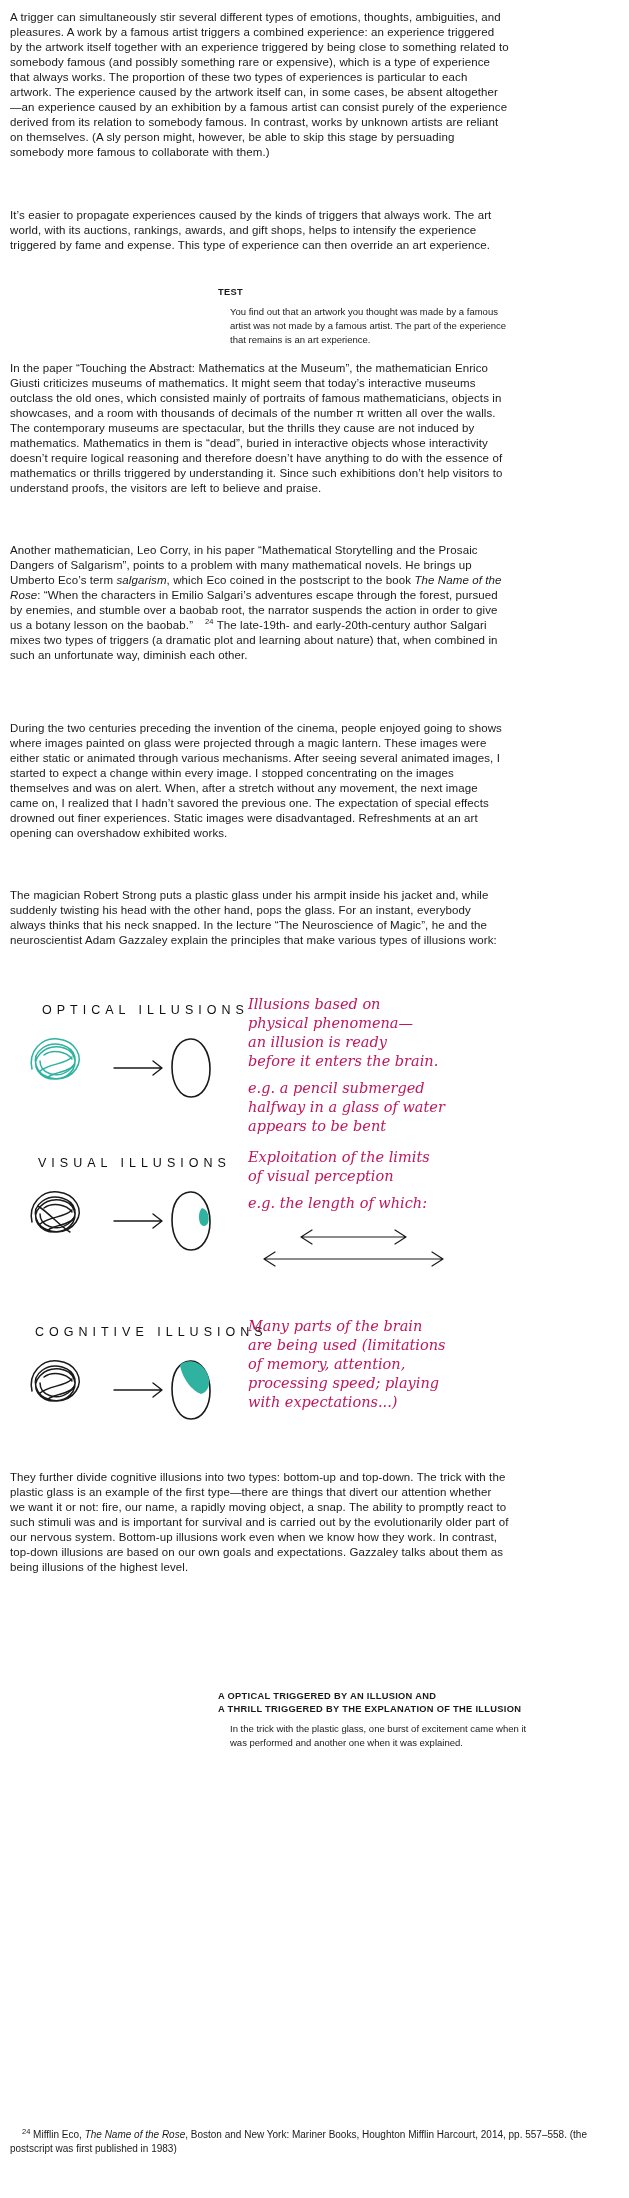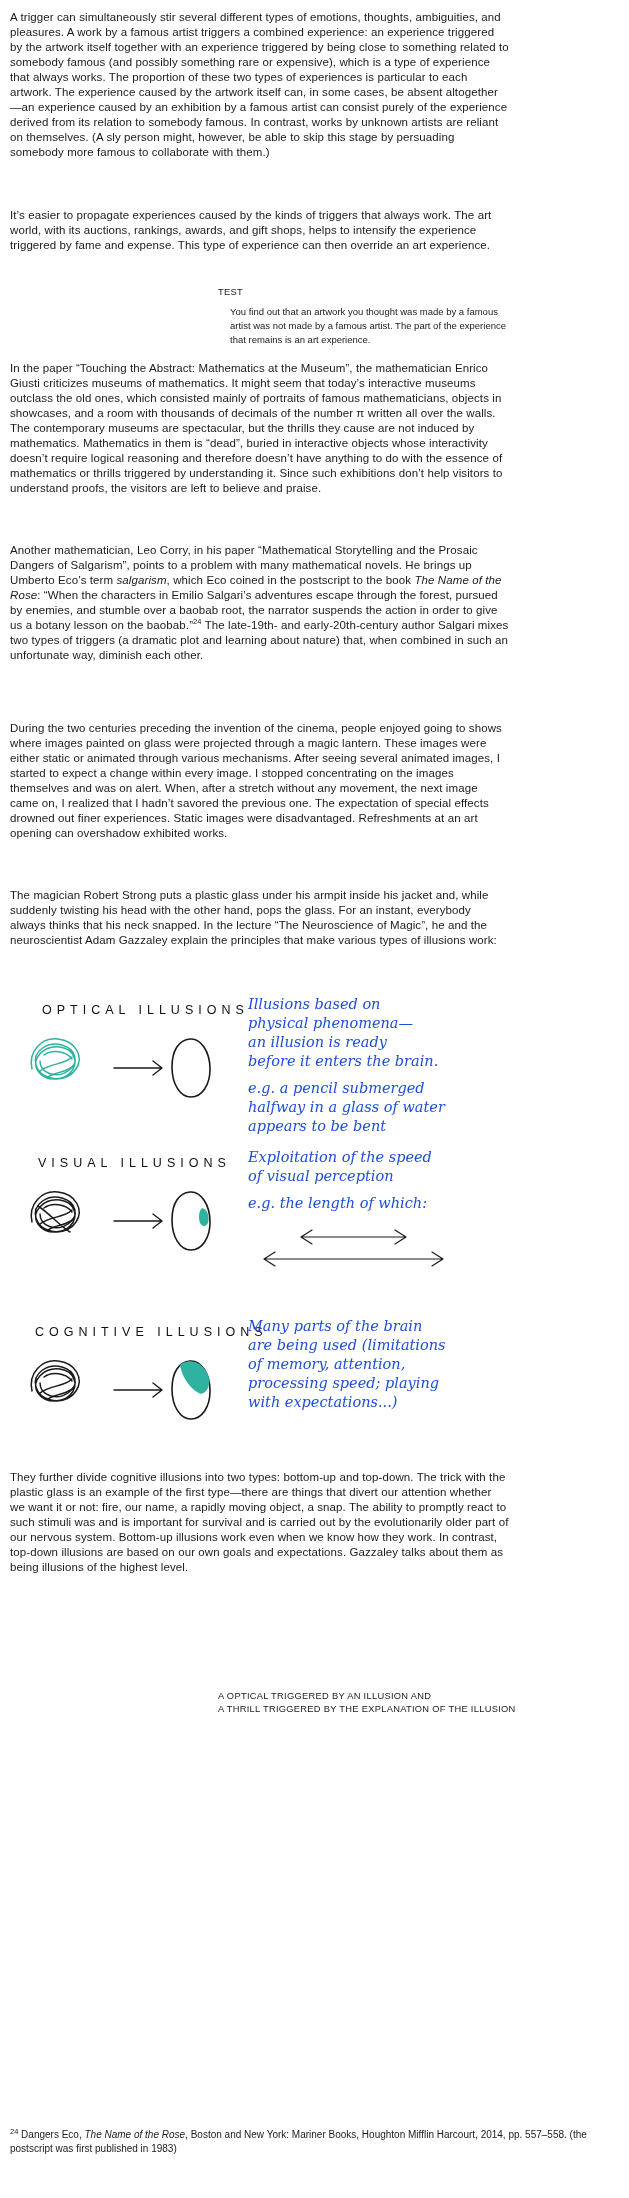--- a/index.html
+++ b/index.html
@@ -6,37 +6,37 @@
   .page{
     position:relative;width:629px;height:2198px;background:#fff;
     font-family:"Liberation Sans",sans-serif;color:var(--ink,#1a1a1a);overflow:hidden;
   }
   .para{position:absolute;left:10px;width:499px;font-size:11.5px;line-height:15px;letter-spacing:.1px;}
   .p1{top:10px}.p2{top:208px}.p3{top:361px}.p4{top:543px}.p5{top:721px}.p6{top:888px}.p7{top:1470px}
 
   .aside{position:absolute;left:218px;}
   .test-note{top:286px;width:292px;}
   .thrill-note{top:1690px;width:320px;}
-  .aside-title{font-size:9.3px;font-weight:400;letter-spacing:.3px;line-height:13px;white-space:nowrap;}
+  .aside-title{font-size:9.3px;font-weight:700;letter-spacing:.3px;line-height:13px;white-space:nowrap;}
   .aside-body{font-size:9.5px;line-height:14px;margin-top:6px;margin-left:12px;}
 
   .footnote{position:absolute;left:10px;top:2128px;width:585px;font-size:10px;line-height:14px;}
   .seg-i{font-style:italic;}
-  .seg-sup{vertical-align:super;font-size:7.5px;line-height:0;}
+  .seg-sup{vertical-align:super;font-size:7.5px;line-height:0;margin-left:12px;}
 
   .illustrations{position:absolute;top:995px;left:0;width:582px;height:475px;}
   .illus-row{position:absolute;left:10px;width:612px;height:150px;}
   .row1{top:8px}.row2{top:161px}.row3{top:330px}
   .illus-heading{position:absolute;top:0;font-size:12.5px;letter-spacing:5px;white-space:nowrap;color:#111;}
   .h1{left:32px}.h2{left:28px}.h3{left:25px}
   .illus-drawing{position:absolute;left:8px;top:26px;}
   .illus-note{
     position:absolute;left:238px;top:-8px;width:305px;
     font-family:"DejaVu Serif",serif;font-style:italic;
-    font-size:14.5px;line-height:19px;color:#1d4ed8;
+    font-size:14.5px;line-height:19px;color:#be185d;
   }
   .hand-lines{white-space:pre-line;}
   .hand-example{margin-top:8px;}
   .lines-arrows{margin-top:12px;margin-left:8px;display:block;}
 
   .scribble{fill:none;stroke-width:1.5;stroke-linecap:round;}
   .scribble.accent{stroke:var(--accent,#2fb2a0);}
   .scribble.ink{stroke:#1a1a1a;}
   .arrow{fill:none;stroke:#1a1a1a;stroke-width:1.4;stroke-linejoin:round;stroke-linecap:round;}
   .head{fill:#fff;stroke:#1a1a1a;stroke-width:1.6;}
@@ -85,21 +85,21 @@
     <div class="illus-row row2">
       <div class="illus-heading h2">VISUAL ILLUSIONS</div>
       <svg class="illus-drawing" width="200" height="78" viewBox="0 0 200 78">
         <path class="scribble ink" d="M14,40 C10,22 24,8 40,10 C58,12 66,28 58,40 C50,52 28,54 20,42 C12,30 26,16 42,18 C56,20 62,34 52,44 C42,54 22,50 18,36 C14,22 30,12 44,16 C58,20 62,34 50,42 C38,50 22,44 22,32"></path>
         <path class="scribble ink" d="M26,26 C34,20 48,22 54,30 M22,42 C32,34 46,36 54,28 M30,48 C38,42 50,44 56,36 M20,24 C30,30 44,46 52,50"></path>
         <path class="arrow" d="M96,39 L143,39 M135,32 L144,39 L135,46"></path>
         <path class="head" d="M172,10 C183,9 192,23 192,40 C192,56 184,68 173,68 C162,68 154,55 154,38 C154,21 161,11 172,10 Z"></path>
         <path class="patch" d="M184,26 C189,27 192,34 190,41 C188,45 184,45 182,41 C180,35 181,29 184,26 Z"></path>
       </svg>
       <div class="illus-note">
-        <div class="hand-lines">Exploitation of the speed
+        <div class="hand-lines">Exploitation of the limits
 of visual perception</div>
         <div class="hand-lines hand-example">e.g.  the length of which:</div>
         <svg class="lines-arrows" width="195" height="50" viewBox="0 0 195 50">
           <path class="ml" d="M45,12 L150,12 M45,12 L56,5 M45,12 L56,19 M150,12 L139,5 M150,12 L139,19"></path>
           <path class="ml" d="M8,34 L187,34 M8,34 L19,27 M8,34 L19,41 M187,34 L176,27 M187,34 L176,41"></path>
         </svg>
       </div>
     </div>
 
     <div class="illus-row row3">
@@ -120,17 +120,18 @@
       </div>
     </div>
 
   </div>
 
   <div class="para p7">They further divide cognitive illusions into two types: bottom-up and top-down. The trick with the plastic glass is an example of the first type—there are things that divert our attention whether we want it or not: fire, our name, a rapidly moving object, a snap. The ability to promptly react to such stimuli was and is important for survival and is carried out by the evolutionarily older part of our nervous system. Bottom-up illusions work even when we know how they work. In contrast, top-down illusions are based on our own goals and expectations. Gazzaley talks about them as being illusions of the highest level.</div>
 
   <div class="aside thrill-note">
     <div class="aside-title">A OPTICAL TRIGGERED BY AN ILLUSION AND</div>
     <div class="aside-title">A THRILL TRIGGERED BY THE EXPLANATION OF THE ILLUSION</div>
+    <div class="aside-body">In the trick with the plastic glass, one burst of excitement came when it was performed and another one when it was explained.</div>
   </div>
 
-  <div class="footnote"><span class="seg-sup">24</span><span> Dangers Eco, </span><span class="seg-i">The Name of the Rose</span><span>, Boston and New York: Mariner Books, Houghton Mifflin Harcourt, 2014, pp. 557–558. (the postscript was first published in 1983)</span></div>
+  <div class="footnote"><span class="seg-sup">24</span><span> Mifflin Eco, </span><span class="seg-i">The Name of the Rose</span><span>, Boston and New York: Mariner Books, Houghton Mifflin Harcourt, 2014, pp. 557–558. (the postscript was first published in 1983)</span></div>
 
 </div>
 
 </body></html>

